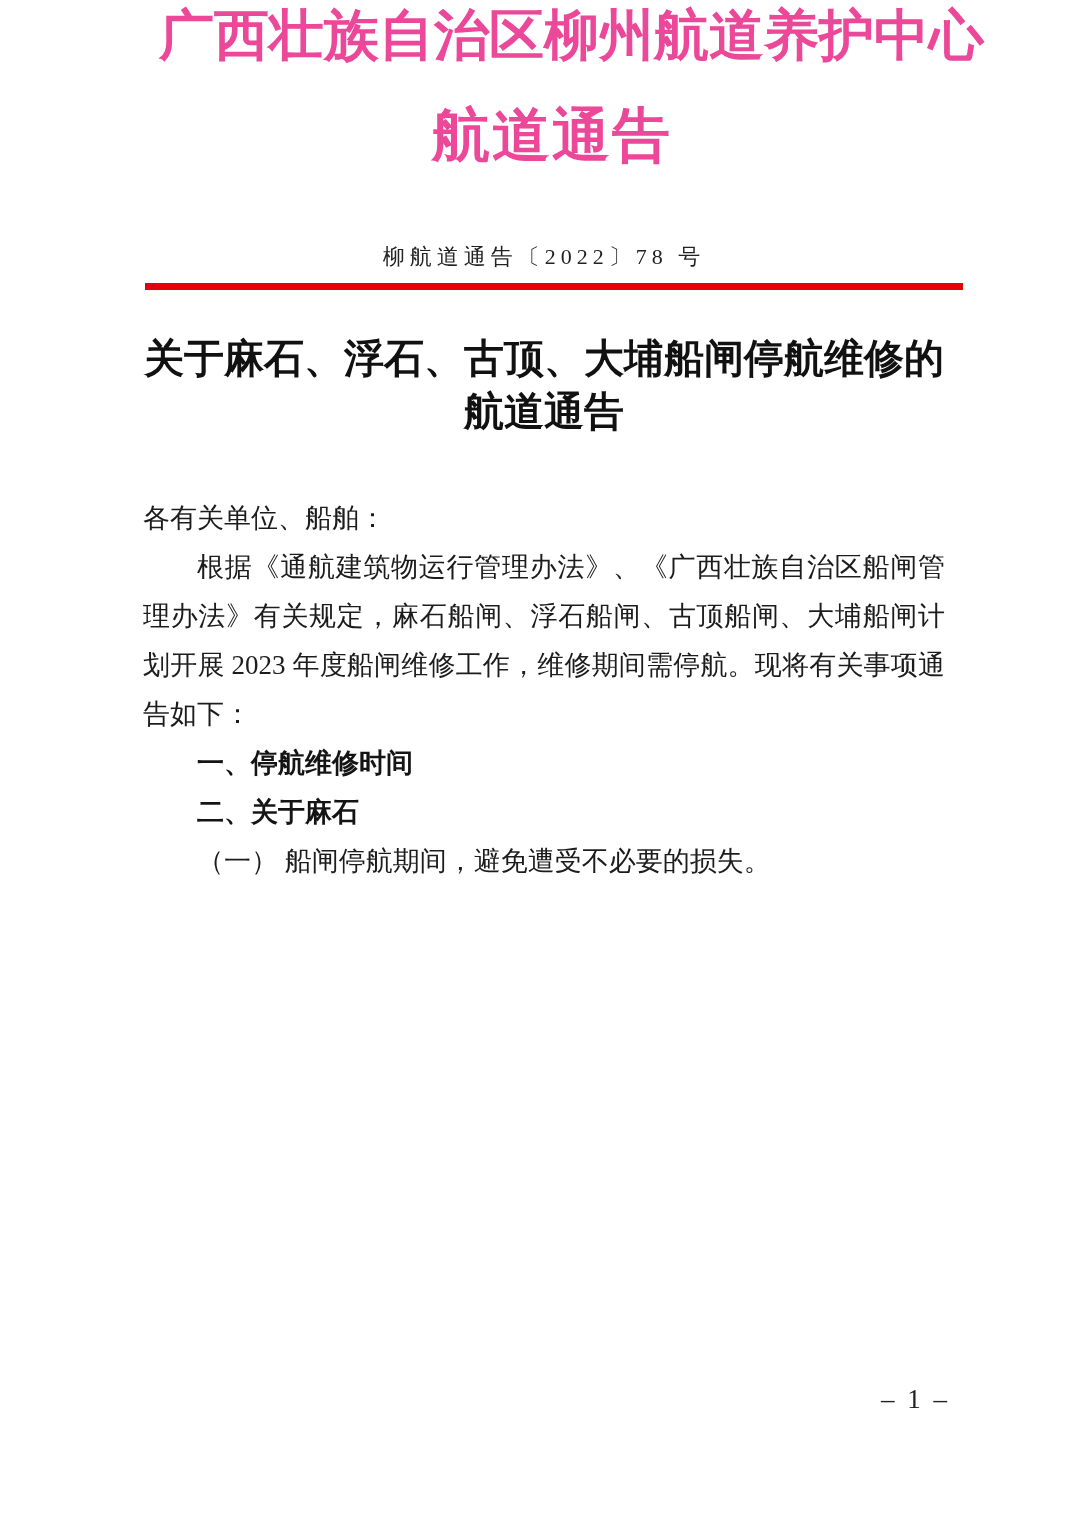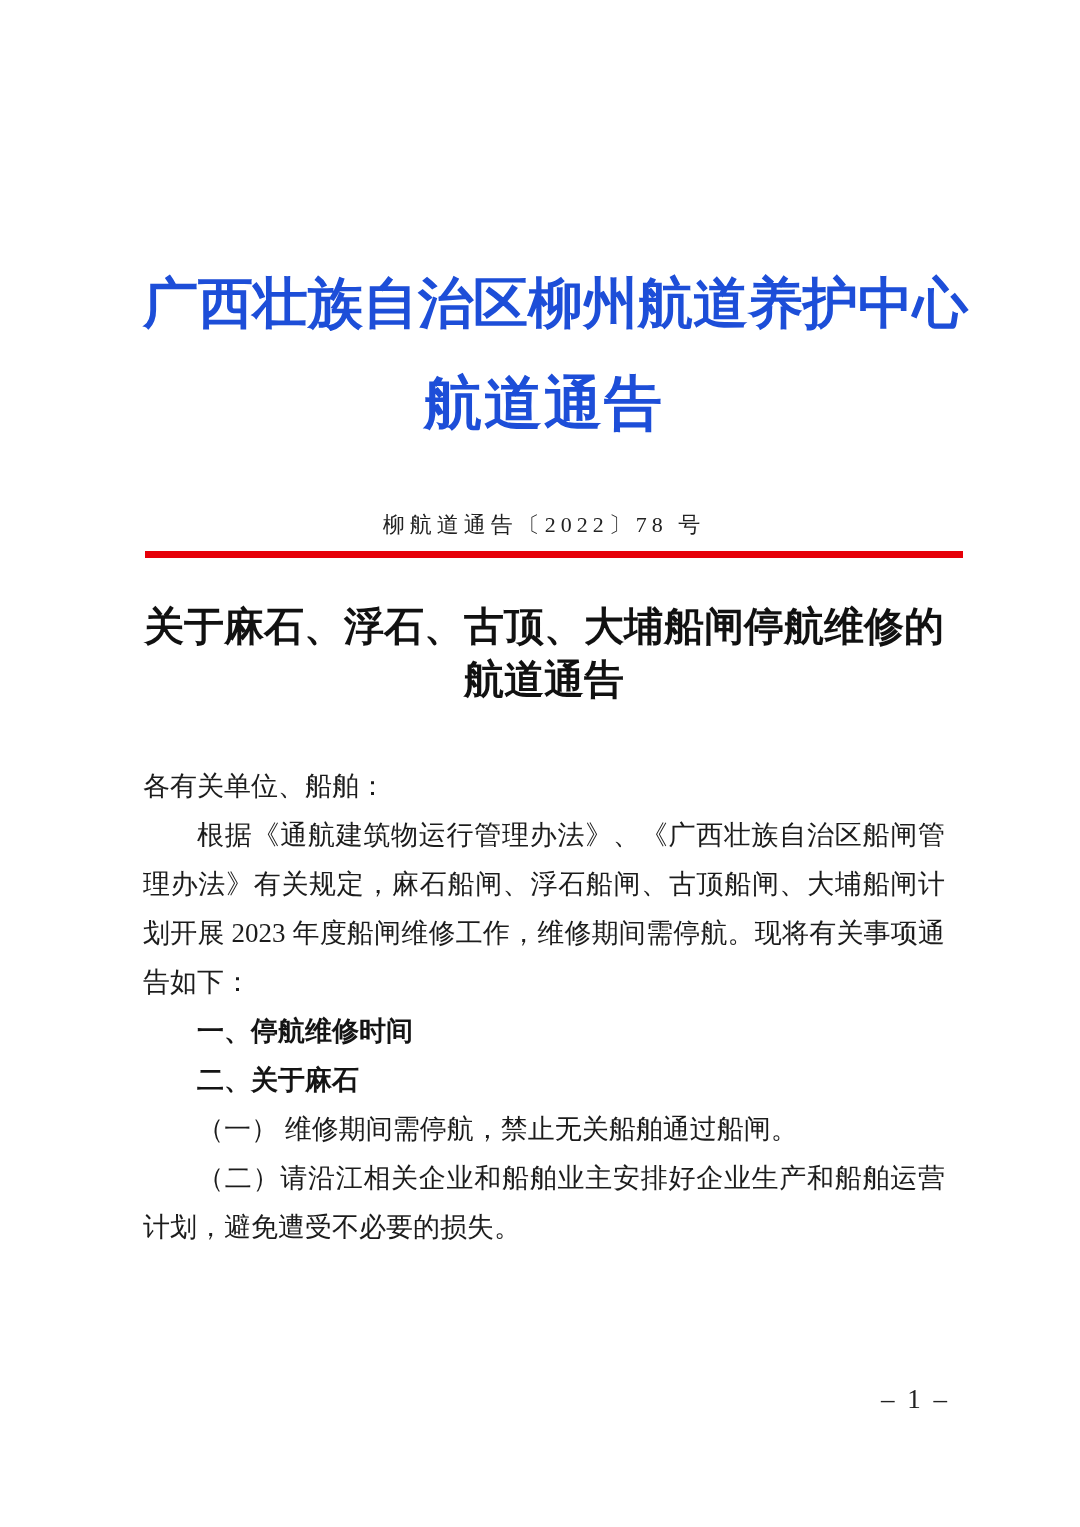--- a/index.html
+++ b/index.html
@@ -14,24 +14,24 @@
     background: #ffffff;
     overflow: hidden;
     font-family: "Liberation Serif", "DejaVu Serif", serif;
     color: #1c1c1c;
   }
   .inner {
     padding: 0 135px 0 143px; 
   }
   
   .org-title {
-    padding-top: 268px;
     text-align: center;
-    color: #1d4ed8;
+    color: #ec4899;
     font-weight: bold;
+    margin-left: 16px;
   }
   .org-line1 {
     font-size: 55px;
     line-height: 72px;
     letter-spacing: 0px;
     white-space: nowrap;
   }
   .org-line2 {
     font-size: 58px;
     line-height: 72px;
@@ -113,20 +113,19 @@
     <h1 class="doc-title">
       <span class="title-line1">关于麻石、浮石、古顶、大埔船闸停航维修的</span><br>
       <span class="title-line2">航道通告</span>
     </h1>
 
     <div class="body-text">
       <p class="salutation">各有关单位、船舶：</p>
       <p class="indent">根据《通航建筑物运行管理办法》、《广西壮族自治区船闸管理办法》有关规定，麻石船闸、浮石船闸、古顶船闸、大埔船闸计划开展 2023 年度船闸维修工作，维修期间需停航。现将有关事项通告如下：</p>
       <p class="section-heading">一、停航维修时间</p>
       <p class="section-heading">二、关于麻石</p>
-      <p class="indent">（一） 维修期间需停航，禁止无关船舶通过船闸。</p>
-      <p class="indent">（二）请沿江相关企业和船舶业主安排好企业生产和船舶运营计划，避免遭受不必要的损失。</p>
+      <p class="indent">（一） 船闸停航期间，避免遭受不必要的损失。</p>
     </div>
 
   </div>
 
   <div class="page-number">– 1 –</div>
 </div>
 
 </body></html>

